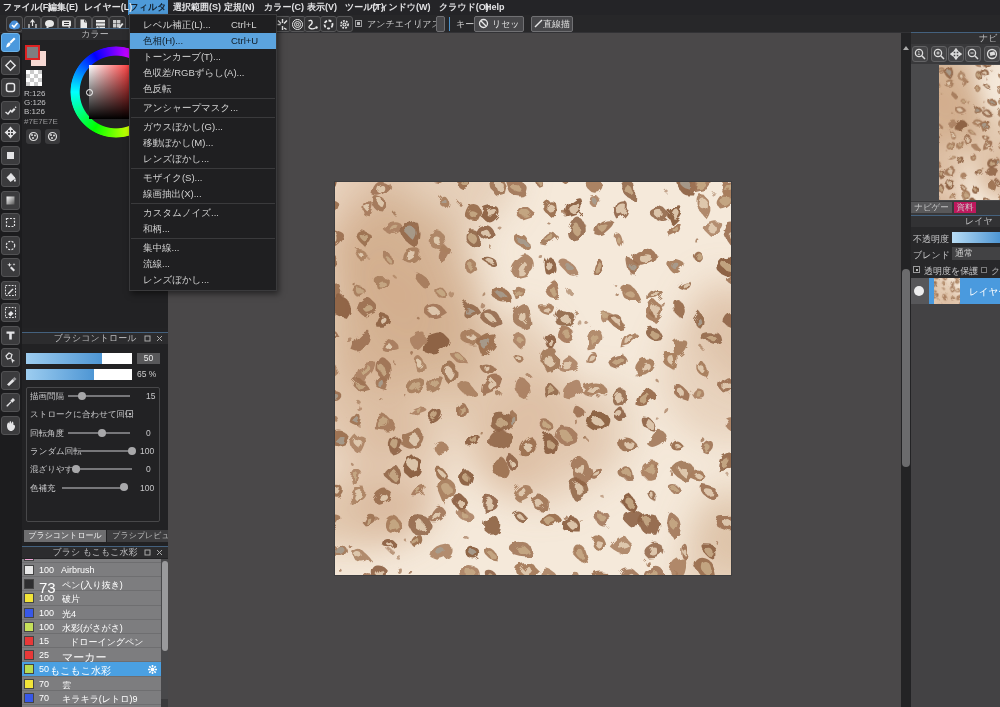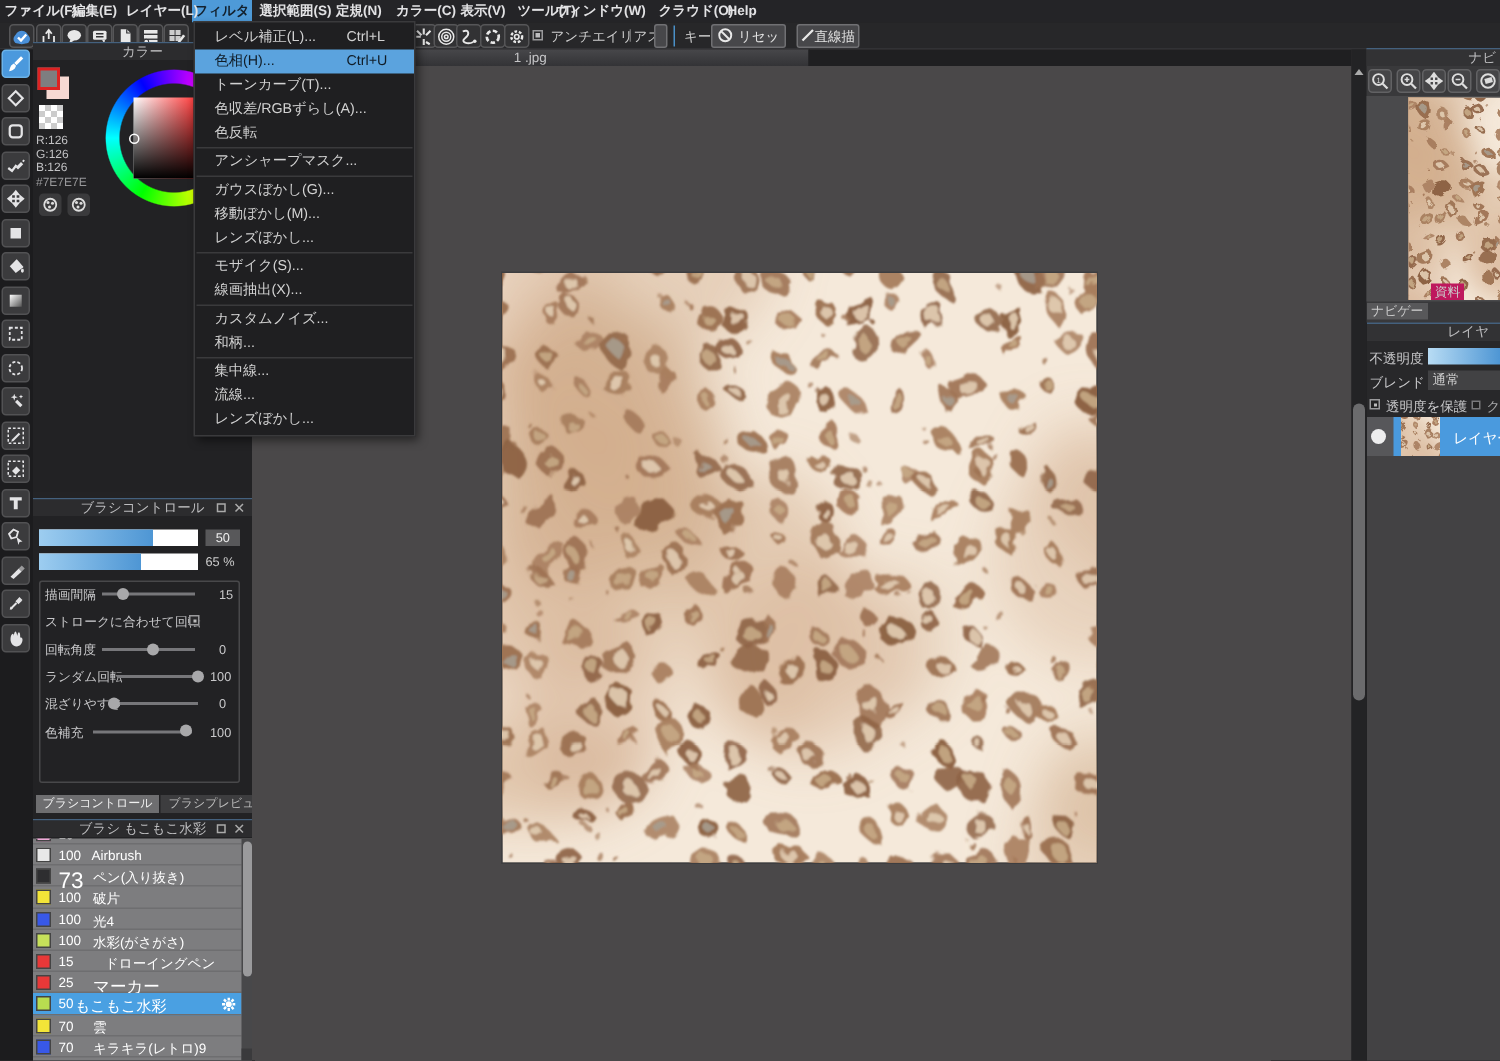--- a/index.html
+++ b/index.html
@@ -968,23 +968,20 @@
         </div>
         <div class="abs" style="left:139px;top:0;width:7px;height:149px;background:#48484a">
           <div style="position:absolute;left:0.5px;top:2px;width:6px;height:90px;background:#9a9a9c;border-radius:3px"></div>
           <div style="position:absolute;left:0;bottom:0;width:7px;height:9px;background:#3a3a3c"><svg width="7" height="7" viewBox="0 0 7 7" style="margin-top:1px">
               <path d="M1 2h5L3.5 5z" fill="#ccc"></path>
             </svg></div>
         </div>
       </div>
     </div>
     <div id="canvasarea" class="abs">
-      <div id="tabstrip">
-        <div id="doctab">1 .jpg</div>
-      </div>
       <div id="canvas"><svg width="396" height="393">
           <use href="#leo"></use>
         </svg></div>
     </div>
     <div id="vsb" class="abs">
       <svg width="8" height="7" viewBox="0 0 8 7" style="position:absolute;left:1px;top:12px">
         <path d="M1 5h6L4 1z" fill="#aaa"></path>
       </svg>
       <div id="vsbthumb"></div>
     </div>
@@ -1023,21 +1020,21 @@
           <circle cx="6" cy="6" r="4.5" fill="none" stroke="#ddd" stroke-width="1.3"></circle>
           <rect x="4" y="4" width="5" height="3.5" fill="#ddd" transform="rotate(-15 6 6)"></rect>
         </svg>
       </div>
       <div class="abs" style="left:0;top:31px;width:89px;height:137px;background:#4a4a4c">
         <div style="position:absolute;left:28px;top:1px;width:61px;height:135px;overflow:hidden"><svg width="136" height="135" viewBox="55 35 285 282" preserveAspectRatio="xMinYMin slice">
             <use href="#leo"></use>
           </svg></div>
       </div>
       <div class="tab" style="left:0;top:169px;width:41px;background:#58585a">ナビゲーター</div>
-      <div class="tab" style="left:43px;top:156px;width:22px;background:#be185d">資料</div>
+      <div class="tab" style="left:43px;top:169px;width:22px;background:#be185d">資料</div>
     </div>
     <div class="rpanel" style="top:215px;height:492px;background:#434244">
       <div class="abs" style="left:0;top:11px;width:89px;height:51px;background:#28282a"></div>
       <div class="rhead" style="background:#323234">
         <span style="position:absolute;left:54px">レイヤー</span>
       </div>
       <span class="abs" style="left:2px;top:17px;font-size:9px;color:#c8c8ca">不透明度</span>
       <div class="abs" style="left:41px;top:16px;width:48px;height:11px;background:linear-gradient(90deg,#b8dcf4,#4e96d4)"></div>
       <span class="abs" style="left:2px;top:33px;font-size:9px;color:#c8c8ca">ブレンド</span>
       <div class="abs" style="left:41px;top:31px;width:48px;height:13px;background:#424244;font-size:9px;color:#ccc;line-height:13px;text-indent:3px">通常</div>

